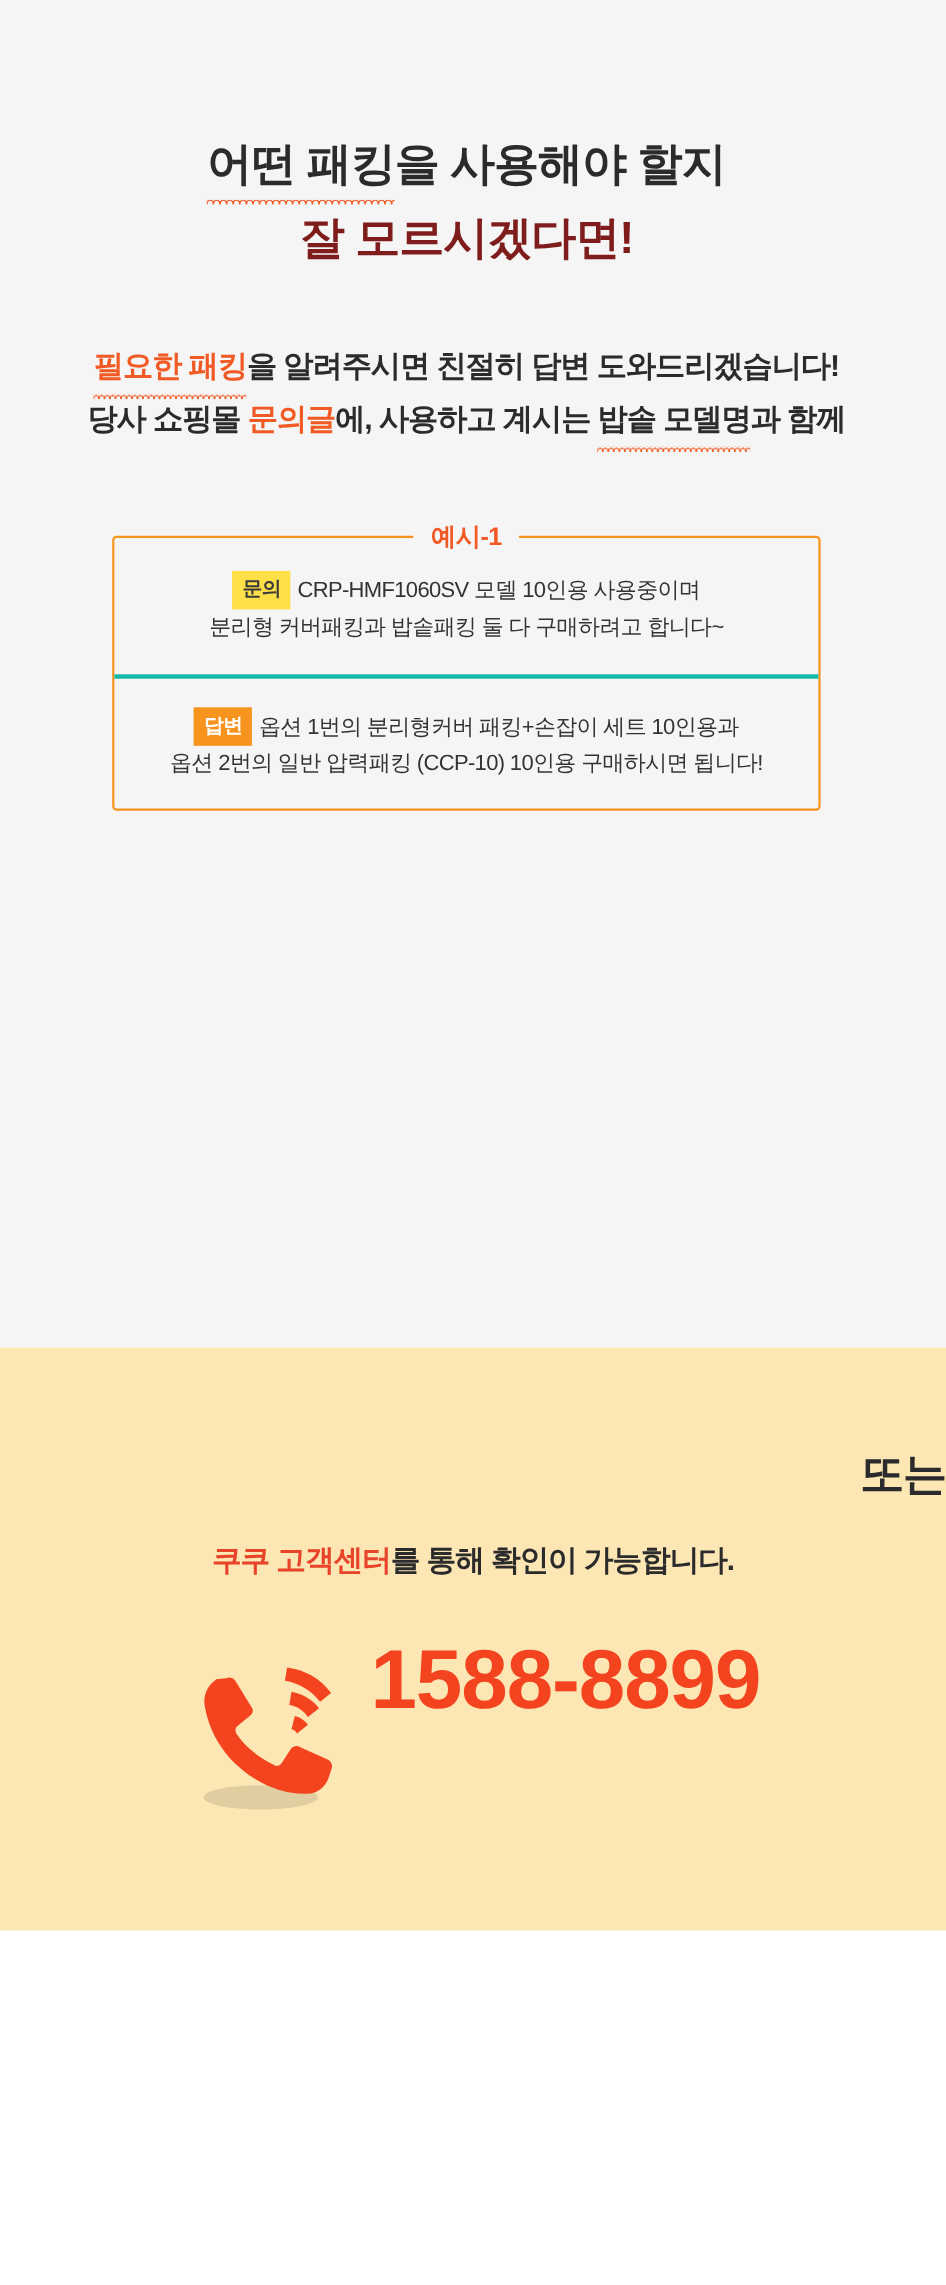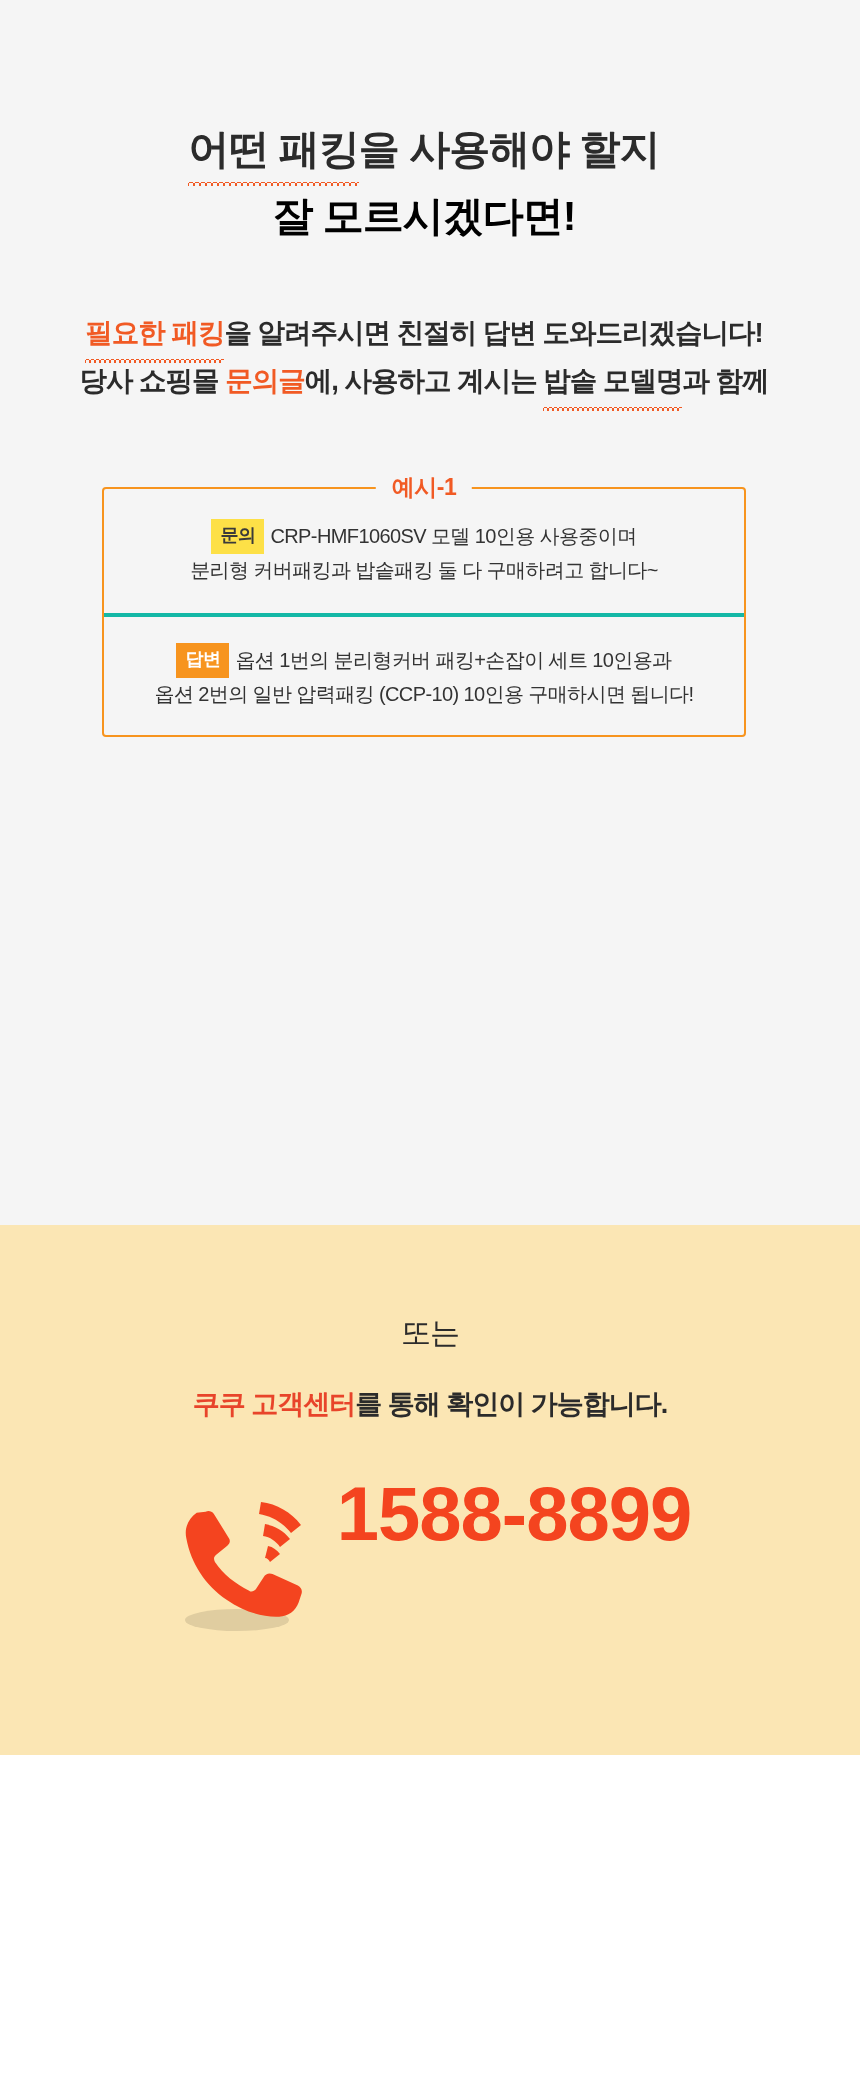--- a/index.html
+++ b/index.html
@@ -26,21 +26,21 @@
   }
 
   .headline {
     text-align: center;
     font-size: 41px;
     font-weight: bold;
     color: #2b2b2b;
     line-height: 1.45;
     letter-spacing: -1px;
   }
-  .headline .line2 { color: #000000; display: block; margin-top: 8px; }
+  .headline .line2 { color: #7f1d1d; display: block; margin-top: 8px; }
 
   
   .wave {
     position: relative;
     display: inline-block;
   }
   .wave::after {
     content: "";
     position: absolute;
     left: 0;
@@ -119,23 +119,23 @@
 
   
   .section-bottom {
     background: #fbe6b4;
     height: 530px;
     padding-top: 88px;
     position: relative;
   }
 
   .or-title {
-    text-align: center;
-    font-size: 30px;
-    font-weight: normal;
+    text-align: right;
+    font-size: 40px;
+    font-weight: bold;
     color: #2b2b2b;
     letter-spacing: -1px;
   }
 
   .cs-line {
     text-align: center;
     margin-top: 32px;
     font-size: 27px;
     font-weight: bold;
     color: #2b2b2b;

